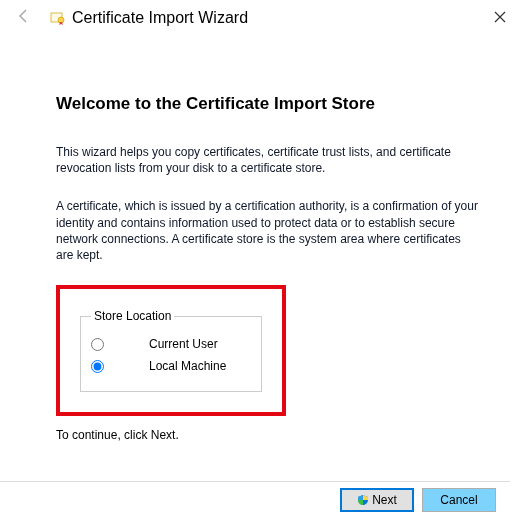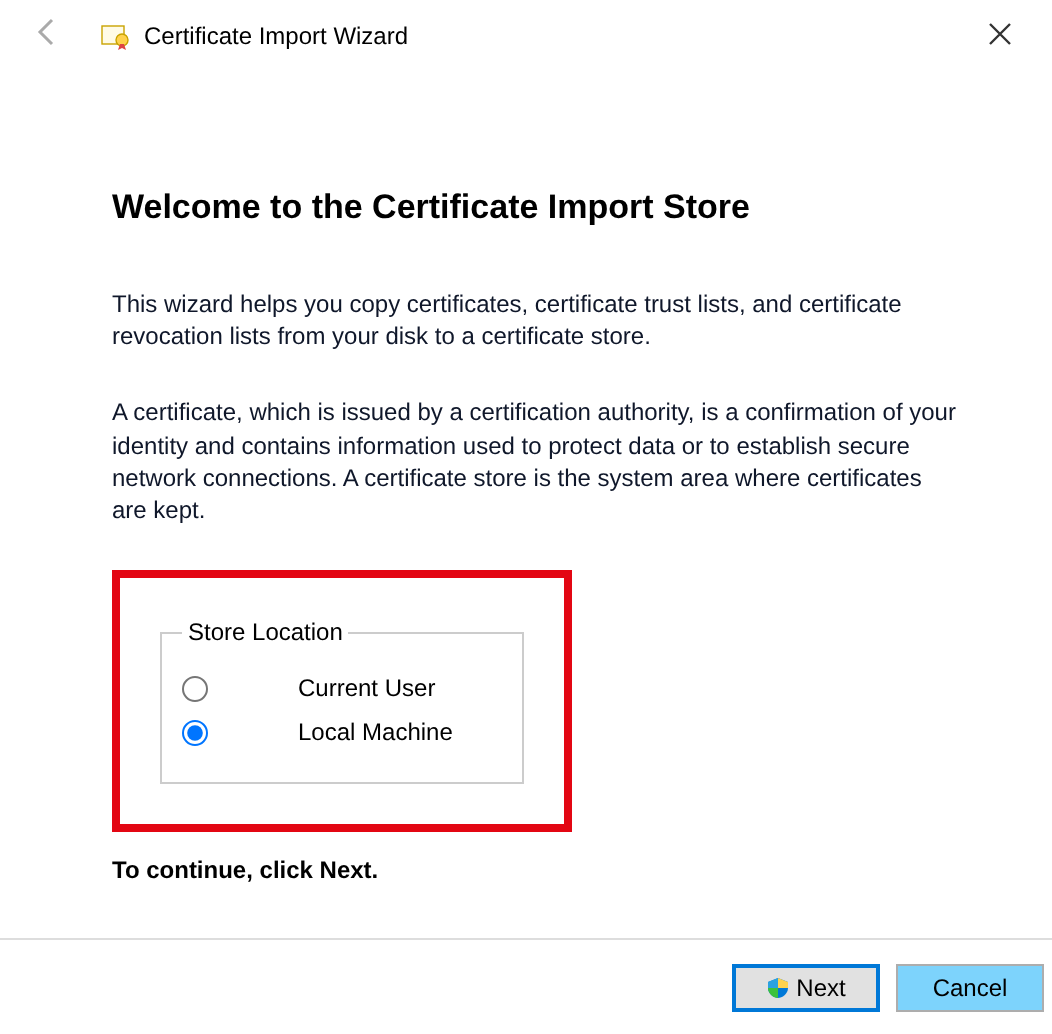--- a/index.html
+++ b/index.html
@@ -24,21 +24,21 @@
       margin-right: 12px;
       padding: 2px 6px;
     }
     .title-icon {
       width: 16px;
       height: 16px;
       margin-right: 6px;
       display: inline-block;
     }
     .wizard-title {
-      font-size: 12px;
+      font-size: 16px;
       color: #000;
     }
     .close-btn {
       margin-left: auto;
       font-size: 14px;
       color: #333;
       padding: 4px 10px;
       cursor: pointer;
     }
     .content {
@@ -76,33 +76,32 @@
       align-items: center;
       margin: 8px 0;
       gap: 39px;
     }
     .radio-row input[type=radio] {
       margin-right: 6px;
     }
     .continue-text {
       font-size: 12px;
       margin-top: 12px;
-      font-weight: bold;
     }
     .footer {
       position: absolute;
       bottom: 0;
       left: 0;
-      right: 0;
-      height: 48px;
+      right: 16px;
+      height: 36px;
       border-top: 1px solid #ddd;
       display: flex;
       align-items: center;
       justify-content: flex-end;
-      padding: 0 4px;
+      padding: 0 14px;
       gap: 8px;
     }
     .btn {
       min-width: 74px;
       height: 24px;
       border: 1px solid #adadad;
       background: #7dd3fc;
       font-size: 12px;
       cursor: pointer;
       display: inline-flex;

